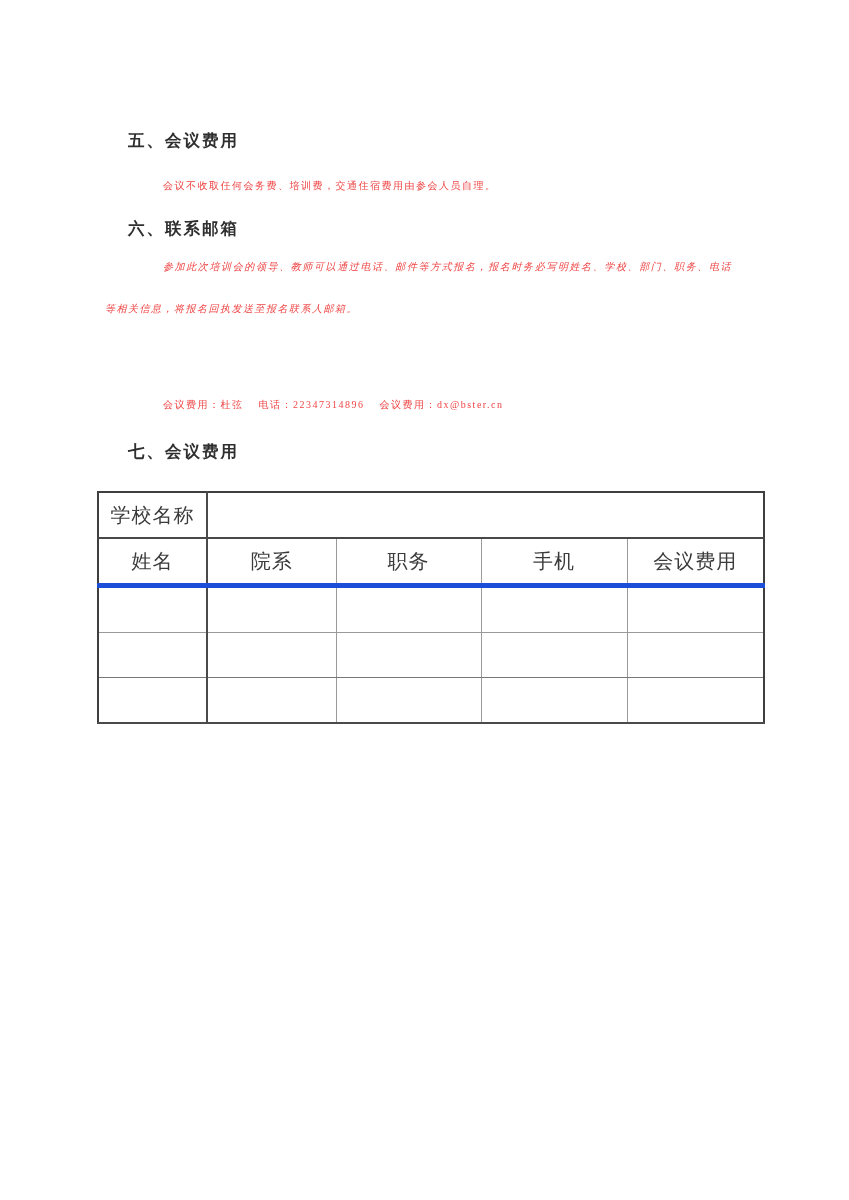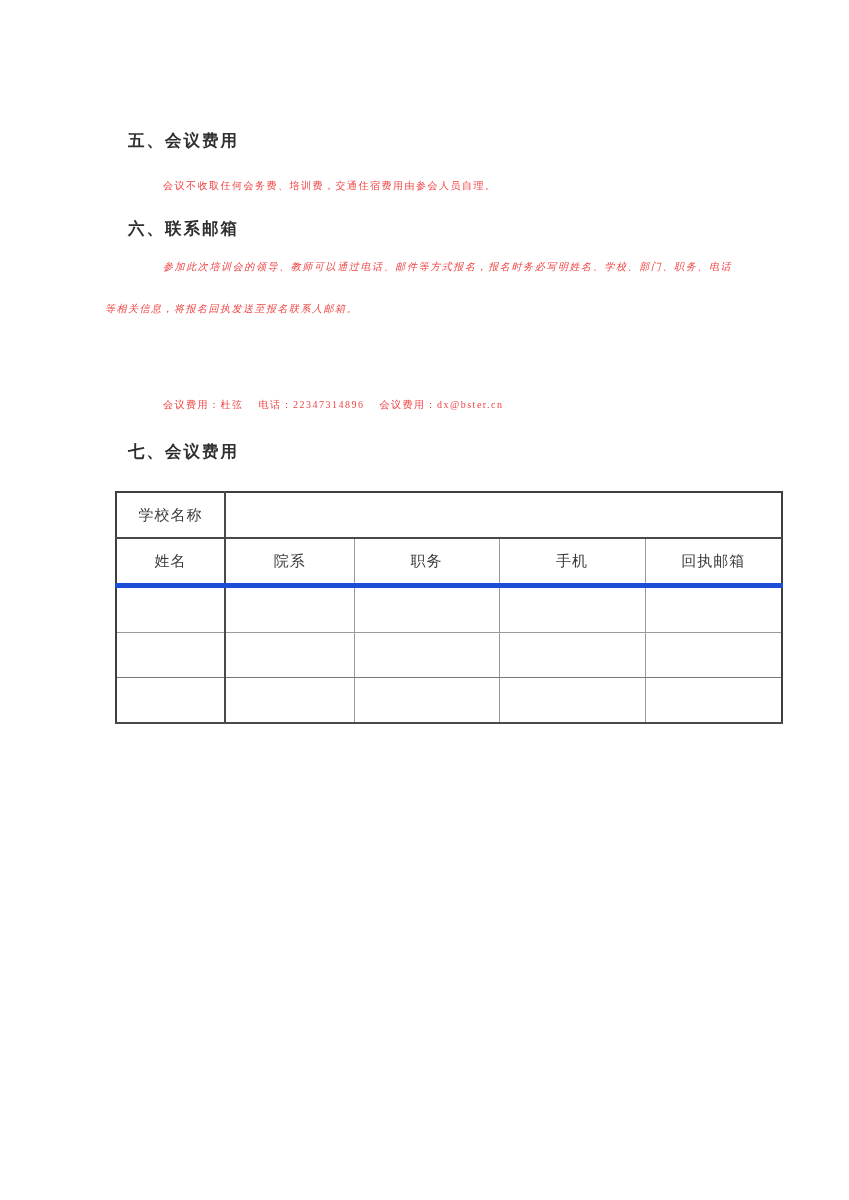--- a/index.html
+++ b/index.html
@@ -43,27 +43,27 @@
   .para-fees { top: 149px; }
   .para-reg  { top: 230px; font-style: italic; }
   .para-contact {
     top: 368px;
     text-align: left;
     white-space: nowrap;
   }
   .gap { margin-left: 15px; }
   .receipt-table {
     position: absolute;
-    left: 115px;
+    left: 97px;
     top: 475px;
     width: 666px;
     border-collapse: collapse;
     table-layout: fixed;
     border: 2px solid #3f3f3f;
-    font-size: 15px;
+    font-size: 20px;
     font-family: Liberation Serif, serif;
   }
   .receipt-table td {
     border: 1px solid #9a9a9a;
     height: 44px;
     padding: 0;
     text-align: center;
     vertical-align: middle;
     letter-spacing: 1px;
     color: #3b3b3b;
@@ -105,21 +105,21 @@
     <tbody>
       <tr class="row-school">
         <td class="dark-right">学校名称</td>
         <td colspan="4"></td>
       </tr>
       <tr class="row-headers">
         <td class="dark-right">姓名</td>
         <td>院系</td>
         <td>职务</td>
         <td>手机</td>
-        <td>回执邮箱</td>
+        <td>会议费用</td>
       </tr>
       <tr class="row-entry-1">
         <td class="dark-right"></td>
         <td></td>
         <td></td>
         <td></td>
         <td></td>
       </tr>
       <tr class="row-entry-2">
         <td class="dark-right"></td>

